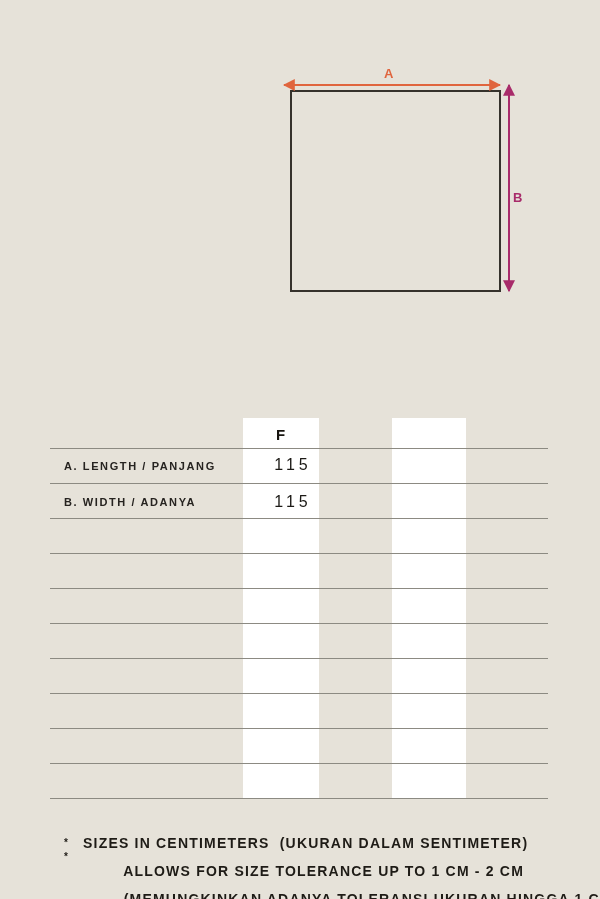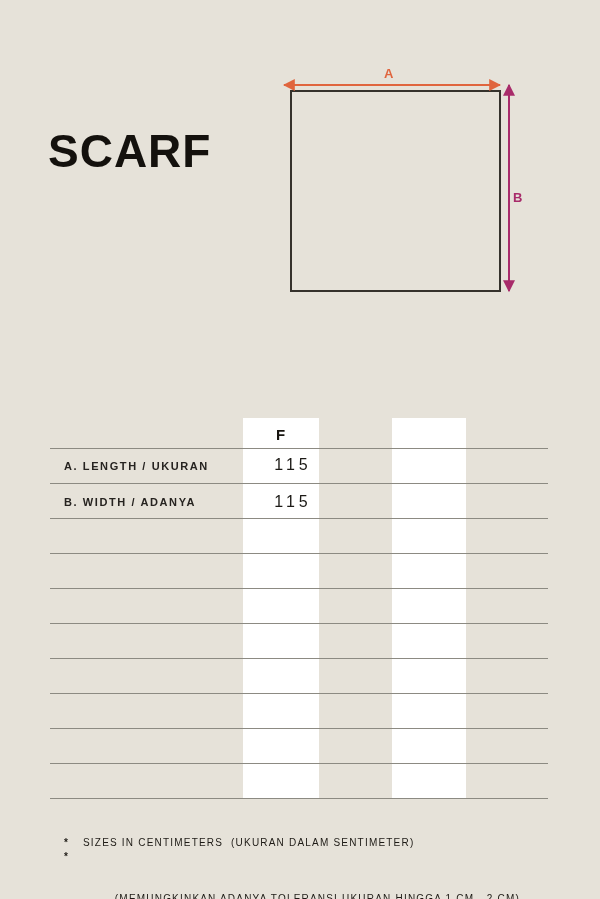--- a/index.html
+++ b/index.html
@@ -121,34 +121,33 @@
     align-items: flex-start;
   }
   .note .bullet {
     width: 19px;
     flex: 0 0 19px;
     font-size: 10px;
     font-weight: 700;
     line-height: 14px;
   }
   .note .note-text {
-    font-size: 10px;
-    font-weight: 400;
+    font-size: 14px;
+    font-weight: 700;
     letter-spacing: 1.2px;
     line-height: 14px;
     white-space: pre;
   }
 </style>
 </head>
 <body>
 
 <div class="page">
 
   <div class="title">
-    <div>SCARF</div>
   </div>
 
   <div class="scarf-square"></div>
 
   <svg class="diagram-arrows" viewBox="0 0 280 250" xmlns="http://www.w3.org/2000/svg">
     <defs>
       <marker id="head-a" viewBox="0 0 10 10" refX="9" refY="5" markerWidth="6" markerHeight="6" orient="auto-start-reverse">
         <path d="M0,0 L10,5 L0,10 z" fill="#e0653e"></path>
       </marker>
       <marker id="head-b" viewBox="0 0 10 10" refX="9" refY="5" markerWidth="6" markerHeight="6" orient="auto-start-reverse">
@@ -174,34 +173,34 @@
     <div class="hline" style="top:175px"></div>
     <div class="hline" style="top:210px"></div>
     <div class="hline" style="top:245px"></div>
     <div class="hline" style="top:280px"></div>
     <div class="hline" style="top:315px"></div>
     <div class="hline" style="top:350px"></div>
     <div class="hline" style="top:385px"></div>
 
     <div class="col-header">F</div>
 
-    <div class="row-label" style="top:47px">A.  LENGTH / UKURAN</div>
+    <div class="row-label" style="top:47px">A.  LENGTH / PANJANG</div>
     <div class="row-value" style="top:43px">115</div>
 
     <div class="row-label" style="top:83px">B.  WIDTH / ADANYA</div>
     <div class="row-value" style="top:80px">115</div>
   </div>
 
   <div class="footnotes">
     <div class="note">
       <span class="bullet">*</span>
       <span class="note-text">SIZES IN CENTIMETERS  (UKURAN DALAM SENTIMETER)</span>
     </div>
     <div class="note">
       <span class="bullet">*</span>
       <span class="note-text">
-        <br>
+        <span>ALLOWS FOR SIZE TOLERANCE UP TO 1 CM - 2 CM</span><br>
         <span>(MEMUNGKINKAN ADANYA TOLERANSI UKURAN HINGGA 1 CM - 2 CM)</span>
       </span>
     </div>
   </div>
 
 </div>
 
 </body></html>

